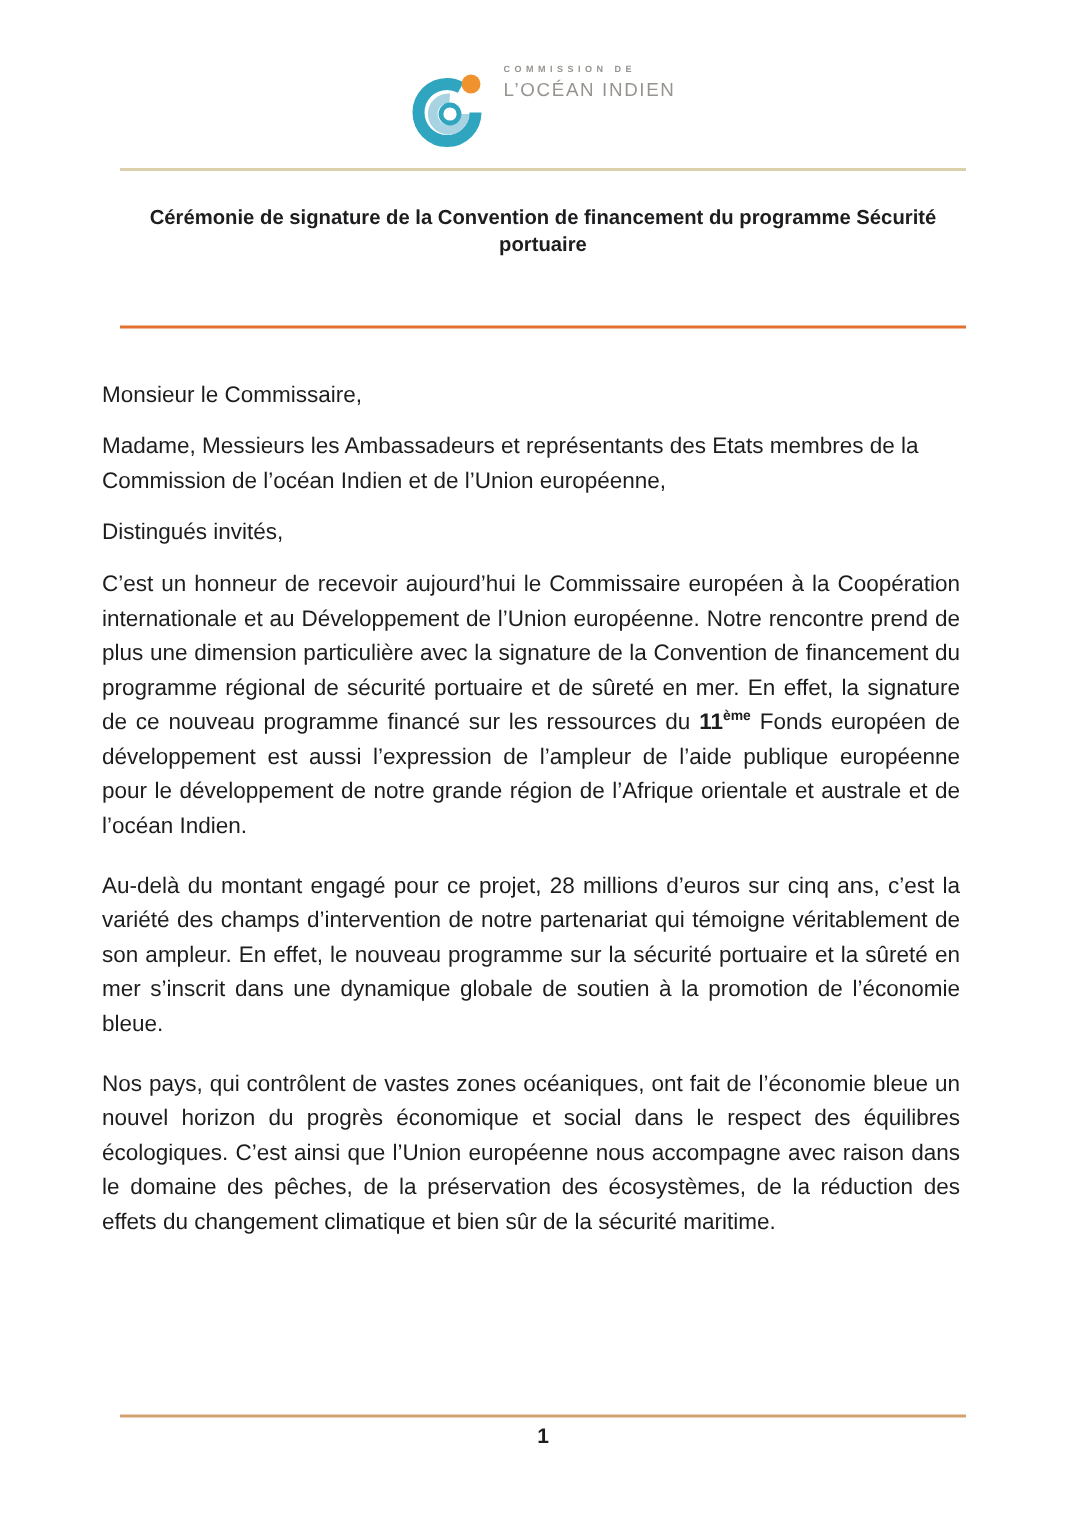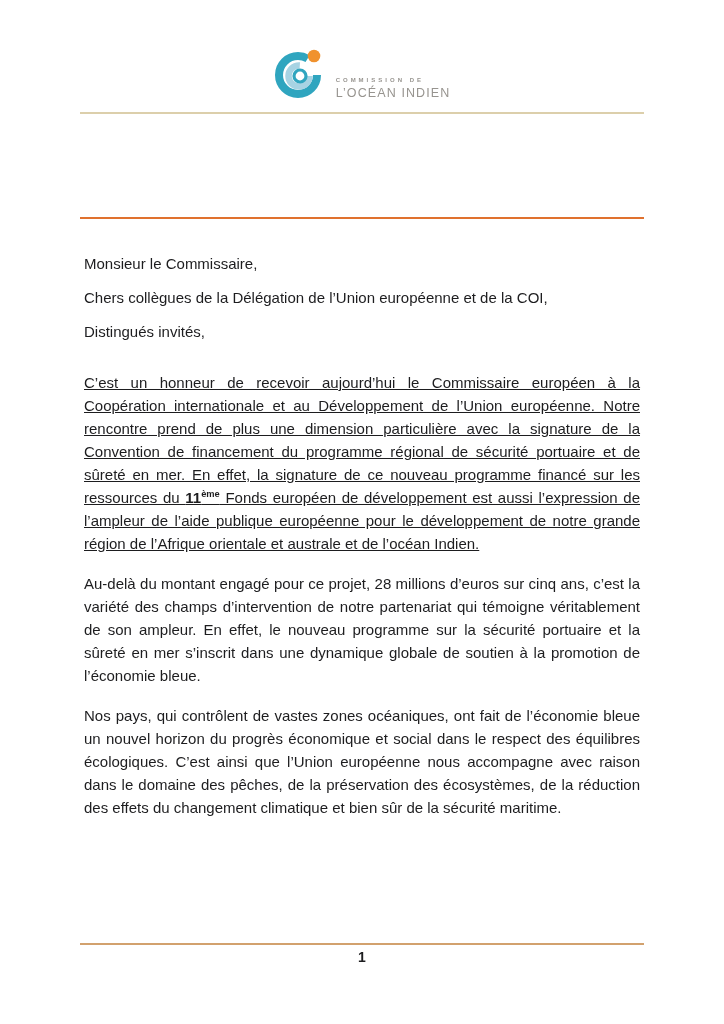--- a/index.html
+++ b/index.html
@@ -8,41 +8,41 @@
     --logo_text_gray:#97948f; --text:#1d1d1f;
   }
   html,body{margin:0;padding:0;background:#ffffff;}
   body{
     width:724px;height:1024px;position:relative;overflow:hidden;
     font-family:"Liberation Sans","DejaVu Sans",sans-serif;color:var(--text);
   }
   .page{position:absolute;inset:0;background:#ffffff;}
 
   
-  .logo-row{position:absolute;top:44px;left:0;right:0;display:flex;justify-content:center;align-items:flex-end;gap:12px;}
+  .logo-row{position:absolute;top:44px;left:0;right:0;display:flex;justify-content:center;align-items:flex-start;gap:12px;}
   .logo-mark{display:inline-block;line-height:0;}
   .logo-text{display:flex;flex-direction:column;}
   .logo-small{font-size:6px;letter-spacing:3px;color:var(--logo_text_gray);font-weight:bold;}
   .logo-large{font-size:12.5px;letter-spacing:1.1px;color:var(--logo_text_gray);margin-top:3px;}
 
   
   .rule{position:absolute;left:80px;right:80px;height:2px;}
   .rule-top{top:112px;background:var(--top_rule);}
   .rule-title{top:217px;background:var(--title_rule);}
   .rule-footer{top:943px;background:var(--footer_rule);}
 
   
   .title-block{position:absolute;top:136px;left:84px;right:84px;text-align:center;}
   .title-line{margin:0 0 13px 0;font-size:13.5px;font-weight:bold;line-height:18px;}
 
   
-  .body-text{position:absolute;top:252px;left:84px;right:84px;font-size:15px;line-height:23px;}
+  .body-text{position:absolute;top:252px;left:68px;right:84px;font-size:15px;line-height:23px;}
   .salutation{margin:0 0 11px 0;text-align:left;}
   .paragraph{margin:0 0 17px 0;text-align:justify;}
-  .paragraph.first{margin-top:28px;text-decoration:underline;}
+  .paragraph.first{margin-top:12px;}
   .ord{font-weight:bold;}
   .ord sup{font-size:0.62em;line-height:0;}
 
   
   .page-number{position:absolute;top:949px;left:0;right:0;text-align:center;font-size:14px;font-weight:bold;}
 </style>
 </head>
 <body>
 
 <div class="page">
@@ -58,27 +58,28 @@
     </span>
     <span class="logo-text">
       <span class="logo-small">COMMISSION DE</span>
       <span class="logo-large">L’OCÉAN INDIEN</span>
     </span>
   </header>
 
   <div class="rule rule-top"></div>
 
   <section class="title-block">
+    <p class="title-line">Cérémonie de signature de la Convention de financement du programme Sécurité portuaire</p>
   </section>
 
   <div class="rule rule-title"></div>
 
   <main class="body-text">
     <p class="salutation">Monsieur le Commissaire,</p>
-    <p class="salutation">Chers collègues de la Délégation de l’Union européenne et de la COI,</p>
+    <p class="salutation">Madame, Messieurs les Ambassadeurs et représentants des Etats membres de la Commission de l’océan Indien et de l’Union européenne,</p>
     <p class="salutation">Distingués invités,</p>
 
     <p class="paragraph first"><span>C’est un honneur de recevoir aujourd’hui le Commissaire européen à la Coopération internationale et au Développement de l’Union européenne. Notre rencontre prend de plus une dimension particulière avec la signature de la Convention de financement du programme régional de sécurité portuaire et de sûreté en mer. En effet, la signature de ce nouveau programme financé sur les ressources du </span><b class="ord"><span>11</span><sup>ème</sup></b><span> Fonds européen de développement est aussi l’expression de l’ampleur de l’aide publique européenne pour le développement de notre grande région de l’Afrique orientale et australe et de l’océan Indien.</span></p>
 
     <p class="paragraph">Au-delà du montant engagé pour ce projet, 28 millions d’euros sur cinq ans, c’est la variété des champs d’intervention de notre partenariat qui témoigne véritablement de son ampleur. En effet, le nouveau programme sur la sécurité portuaire et la sûreté en mer s’inscrit dans une dynamique globale de soutien à la promotion de l’économie bleue.</p>
     <p class="paragraph">Nos pays, qui contrôlent de vastes zones océaniques, ont fait de l’économie bleue un nouvel horizon du progrès économique et social dans le respect des équilibres écologiques. C’est ainsi que l’Union européenne nous accompagne avec raison dans le domaine des pêches, de la préservation des écosystèmes, de la réduction des effets du changement climatique et bien sûr de la sécurité maritime.</p>
   </main>
 
   <div class="rule rule-footer"></div>
   <div class="page-number">1</div>

